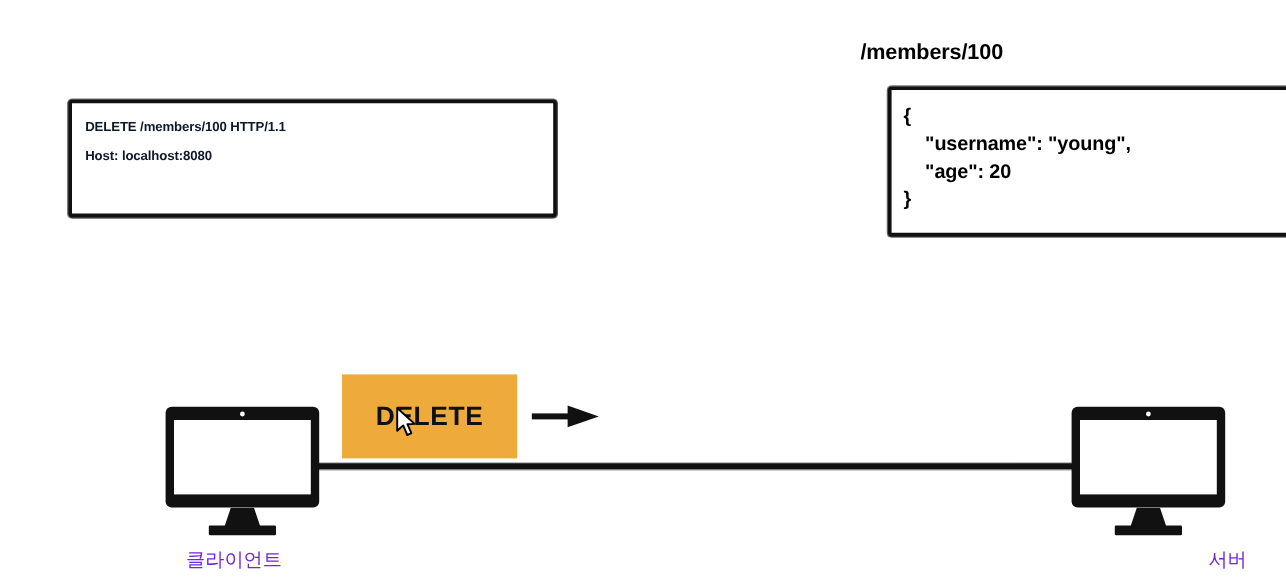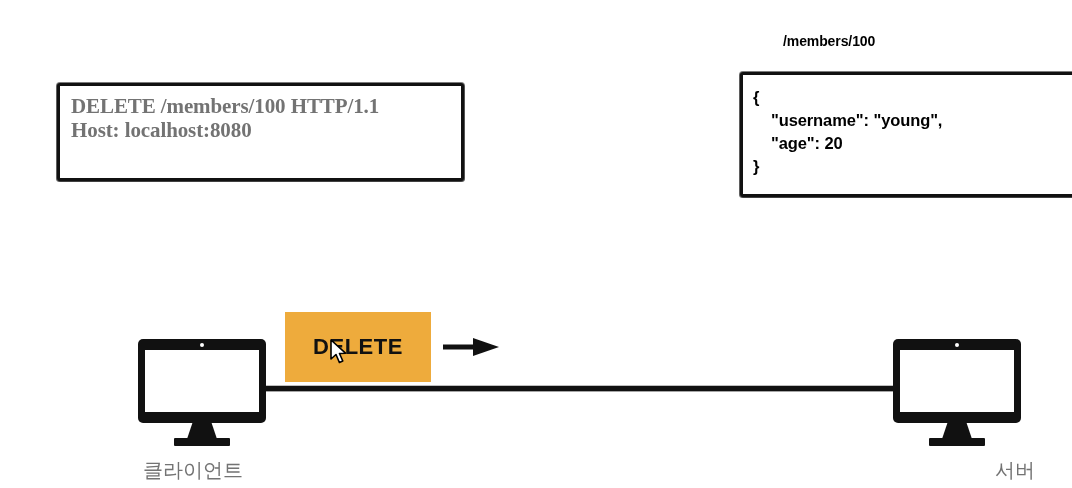--- a/index.html
+++ b/index.html
@@ -42,34 +42,33 @@
   #request-box {
     left: 57px;
     top: 83px;
     width: 407px;
     height: 98px;
   }
   #request-box .box-text {
     position: absolute;
     left: 11px;
     top: 8px;
-    font-size: 21px;
-    font-weight: bold;
-    color: #737373;
+    font-size: 11px;
+    font-weight: bold;
+    color: #0f172a;
     line-height: 24px;
     white-space: pre;
     letter-spacing: -0.1px;
-    font-family: Liberation Serif, serif;
   }
 
   #resource-label {
     position: absolute;
-    left: 783px;
+    left: 717px;
     top: 33px;
-    font-size: 14px;
+    font-size: 18px;
     font-weight: bold;
     color: #000000;
     letter-spacing: -0.1px;
   }
 
   #resource-box {
     left: 740px;
     top: 72px;
     width: 360px;   
     height: 125px;
@@ -174,23 +173,24 @@
     width: 56px;
     height: 8px;
     background: #111111;
     border-radius: 1px;
   }
   #client-monitor { left: 138px; top: 339px; }
   #server-monitor { left: 893px; top: 339px; }
 
   .node-caption {
     position: absolute;
-    font-size: 20px;
-    color: #737373;
+    font-size: 16px;
+    color: #6d28d9;
     white-space: nowrap;
+    margin-left: 12px;
   }
   #client-caption { left: 143px; top: 457px; }
   #server-caption { left: 995px; top: 457px; }
 
   
   #mouse-cursor {
     position: absolute;
     left: 330px;
     top: 339px;
     width: 18px;

